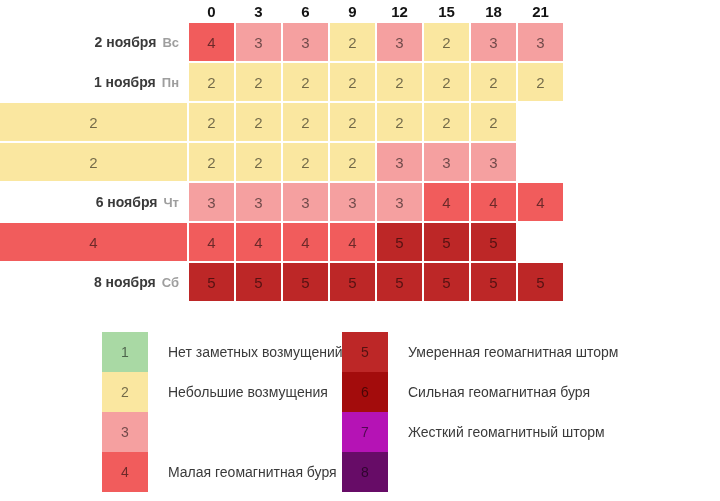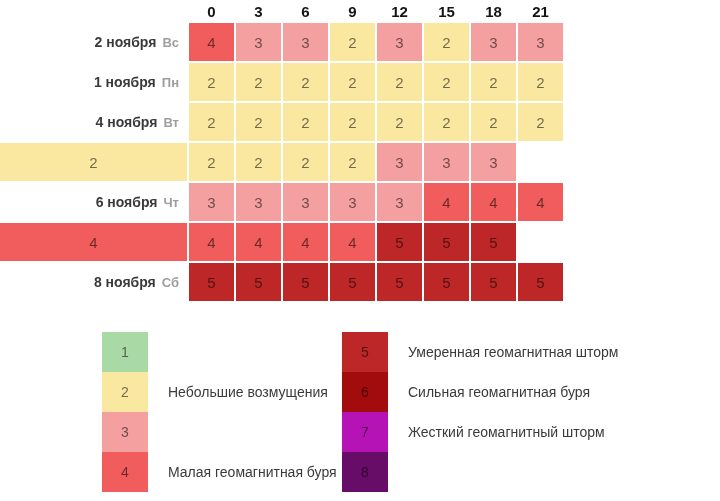--- a/index.html
+++ b/index.html
@@ -76,24 +76,20 @@
           <div class="hm-cell" style="background: rgb(250, 231, 160);">2</div>
           <div class="hm-cell" style="background: rgb(250, 231, 160);">2</div>
           <div class="hm-cell" style="background: rgb(250, 231, 160);">2</div>
           <div class="hm-cell" style="background: rgb(250, 231, 160);">2</div>
           <div class="hm-cell" style="background: rgb(250, 231, 160);">2</div>
           <div class="hm-cell" style="background: rgb(250, 231, 160);">2</div>
           <div class="hm-cell" style="background: rgb(250, 231, 160);">2</div>
           <div class="hm-cell" style="background: rgb(250, 231, 160);">2</div>
         </div>
         <div class="hm-row">
-          <div class="hm-label">
-            <span class="hm-date">4 ноября</span>
-            <span class="hm-day">Вт</span>
-          </div>
           <div class="hm-cell" style="background: rgb(250, 231, 160);">2</div>
           <div class="hm-cell" style="background: rgb(250, 231, 160);">2</div>
           <div class="hm-cell" style="background: rgb(250, 231, 160);">2</div>
           <div class="hm-cell" style="background: rgb(250, 231, 160);">2</div>
           <div class="hm-cell" style="background: rgb(250, 231, 160);">2</div>
           <div class="hm-cell" style="background: rgb(250, 231, 160);">2</div>
           <div class="hm-cell" style="background: rgb(250, 231, 160);">2</div>
           <div class="hm-cell" style="background: rgb(250, 231, 160);">2</div>
         </div>
         <div class="hm-row">
@@ -142,20 +138,21 @@
           <div class="hm-cell" style="background: rgb(189, 39, 39);">5</div>
           <div class="hm-cell" style="background: rgb(189, 39, 39);">5</div>
           <div class="hm-cell" style="background: rgb(189, 39, 39);">5</div>
           <div class="hm-cell" style="background: rgb(189, 39, 39);">5</div>
         </div>
       </div>
   </div>
   <div class="legend legend-left" id="legend-left">
       <div class="legend-item">
         <div class="legend-swatch" style="background: rgb(169, 217, 164);">1</div>
+        <div class="legend-label">Нет заметных возмущений</div>
       </div>
       <div class="legend-item">
         <div class="legend-swatch" style="background: rgb(250, 231, 160);">2</div>
         <div class="legend-label">Небольшие возмущения</div>
       </div>
       <div class="legend-item">
         <div class="legend-swatch" style="background: rgb(245, 160, 160);">3</div>
       </div>
       <div class="legend-item">
         <div class="legend-swatch" style="background: rgb(241, 92, 92);">4</div>

